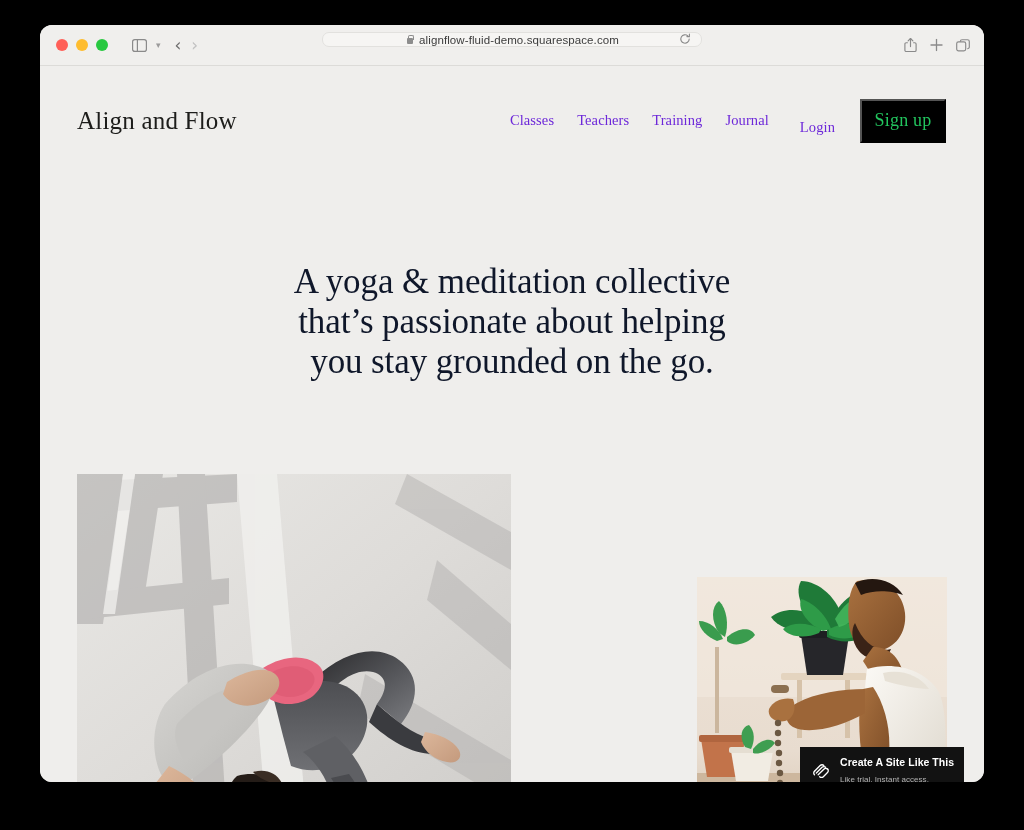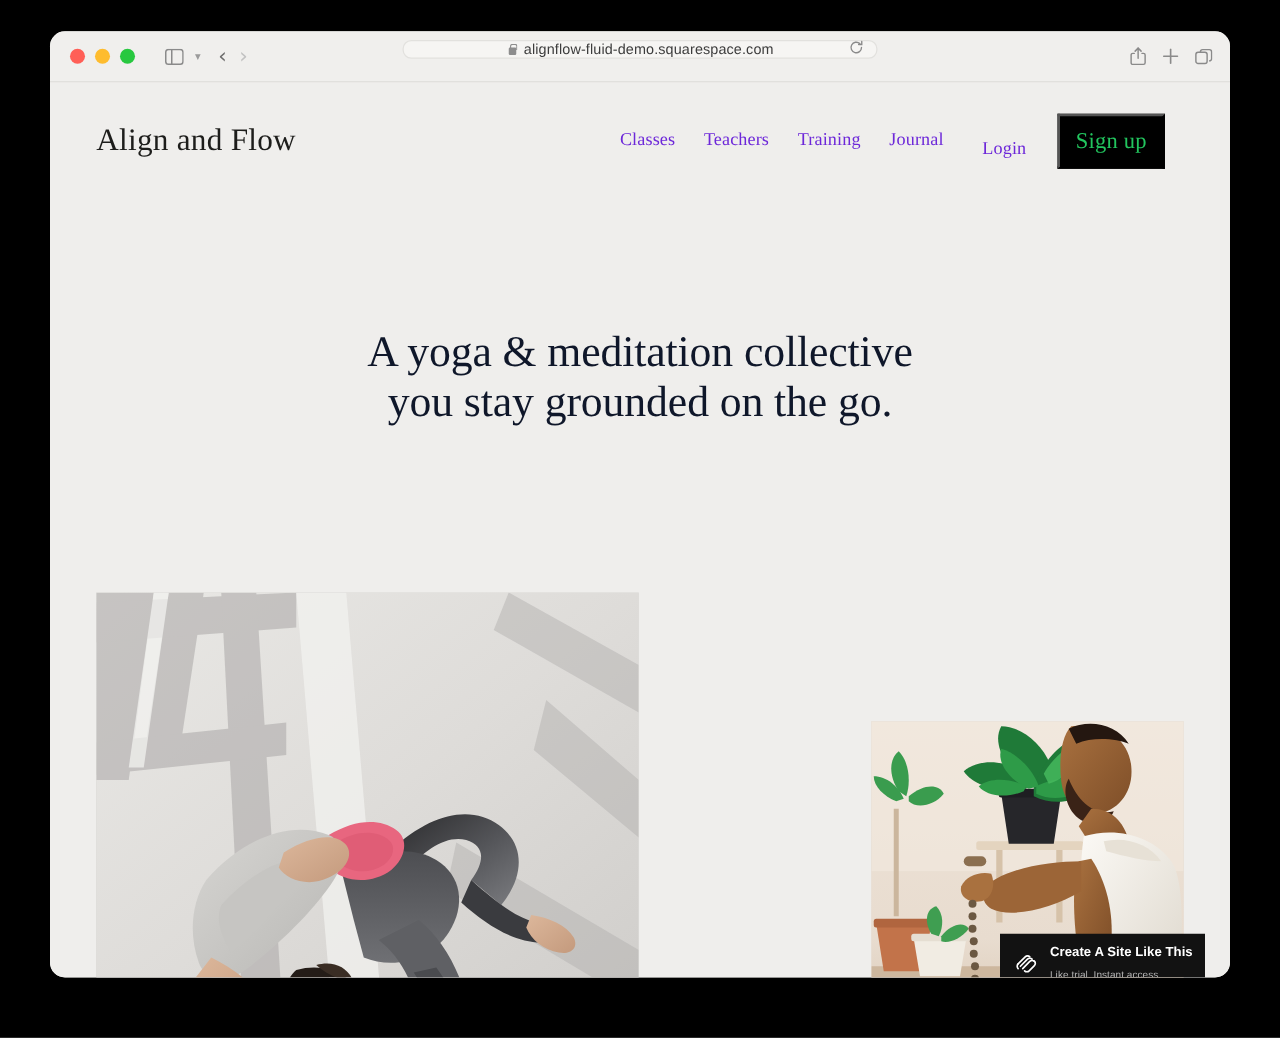--- a/index.html
+++ b/index.html
@@ -116,25 +116,25 @@
   .viewport {
     position: relative;
     height: 716px;
     background: #efeeec;
     overflow: hidden;
   }
 
   
   .site-header {
     position: absolute;
-    left: 0; right: 0; top: 4px;
+    left: 0; right: 0; top: 12px;
     height: 85px;
     display: flex;
     align-items: center;
-    padding: 0 52px 0 37px;
+    padding: 0 38px 0 37px;
   }
 
   .brand {
     font-family: "Liberation Serif", serif;
     font-size: 25px;
     color: #1d1d1b;
     letter-spacing: 0.2px;
     white-space: nowrap;
   }
 
@@ -312,20 +312,21 @@
           <a class="nav-link">Teachers</a>
           <a class="nav-link">Training</a>
           <a class="nav-link">Journal</a>
           <a class="nav-link login">Login</a>
           <button class="signup-btn">Sign up</button>
         </nav>
       </div>
 
       <div class="hero">
         <div class="hero-line">A yoga &amp; meditation collective</div>
+        <div class="hero-line">that’s passionate about helping</div>
         <div class="hero-line">you stay grounded on the go.</div>
       </div>
 
       <div class="photo photo-main">
         <svg viewBox="0 0 434 352" preserveAspectRatio="xMidYMid slice">
           <defs>
             <linearGradient id="wall" x1="0" y1="0" x2="1" y2="1">
               <stop offset="0%" stop-color="#e9e8e5"></stop>
               <stop offset="50%" stop-color="#dedcd9"></stop>
               <stop offset="100%" stop-color="#cfcdca"></stop>

